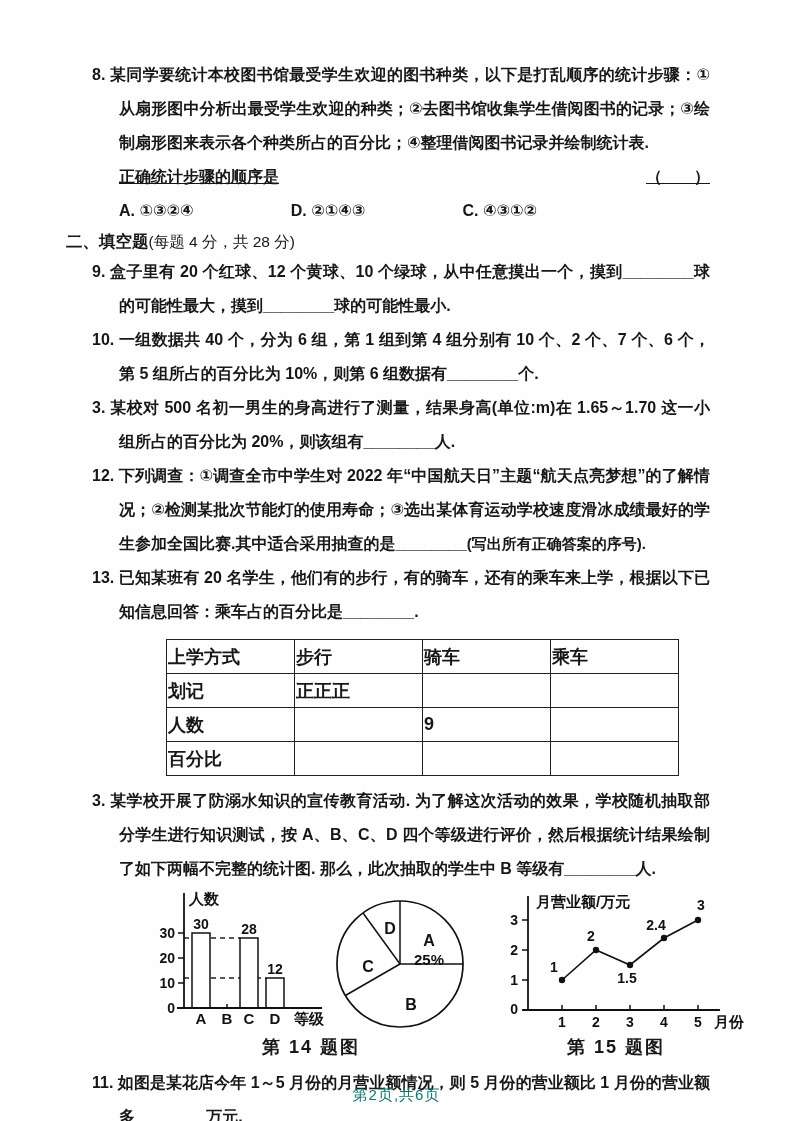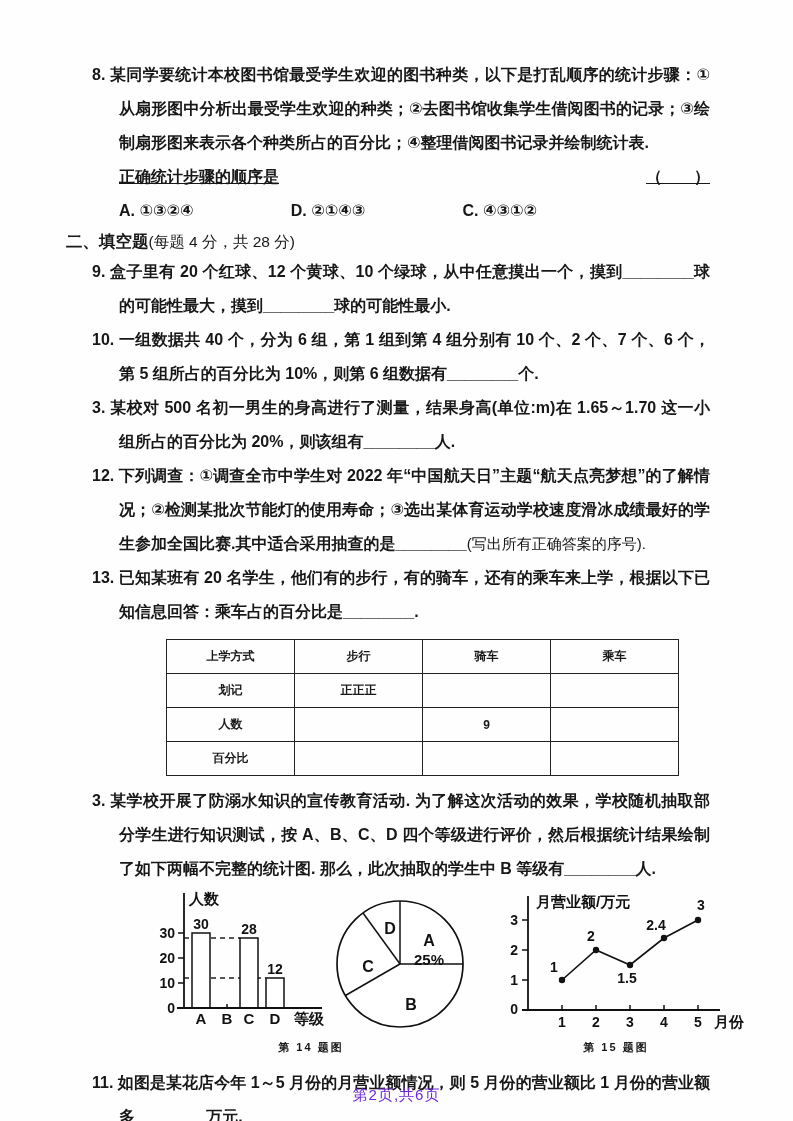--- a/index.html
+++ b/index.html
@@ -28,45 +28,45 @@
     display:flex;justify-content:space-between;
     font-size:16px;line-height:34px;font-weight:600;
     padding-left:27px;
     text-decoration:underline;
   }
   .sec-head{
     font-size:16.5px;line-height:26px;font-weight:700;
     margin-left:-26px;
   }
   .sec-head .sub{font-weight:500;font-size:15.5px;}
-  .note{font-weight:400;font-size:15px;}
+  .note{font-weight:700;font-size:15px;}
   table.survey{
     border-collapse:collapse;margin:10px 0 8px 74px;
   }
   table.survey td{
     border:1.6px solid #222;
     width:125px;height:31px;
-    text-align:center;vertical-align:middle;
-    font-size:12px;font-weight:600;
+    vertical-align:middle;
+    font-size:18px;font-weight:600;
   }
   .figs{
     display:flex;align-items:flex-start;
     margin:2px 0 0 50px;
   }
   .fig{display:flex;flex-direction:column;align-items:center;}
   .fig-row{display:flex;align-items:flex-start;}
   .fig-caption{
-    font-size:11px;font-weight:600;line-height:22px;margin-top:-4px;
+    font-size:18px;font-weight:600;line-height:22px;margin-top:-4px;
     letter-spacing:2px;
     text-align:center;
   }
   svg text{font-family:"Liberation Sans","DejaVu Sans",sans-serif;fill:#111;}
   .footer{
     position:absolute;left:0;right:0;bottom:16px;
-    text-align:center;font-size:15px;font-weight:400;color:#6d28d9;
+    text-align:center;font-size:15px;font-weight:400;color:#0f766e;
     letter-spacing:1px;
   }
 </style>
 </head>
 <body>
 
 <div class="sheet">
 
   <div class="q">
     <span class="qnum">8.</span>

